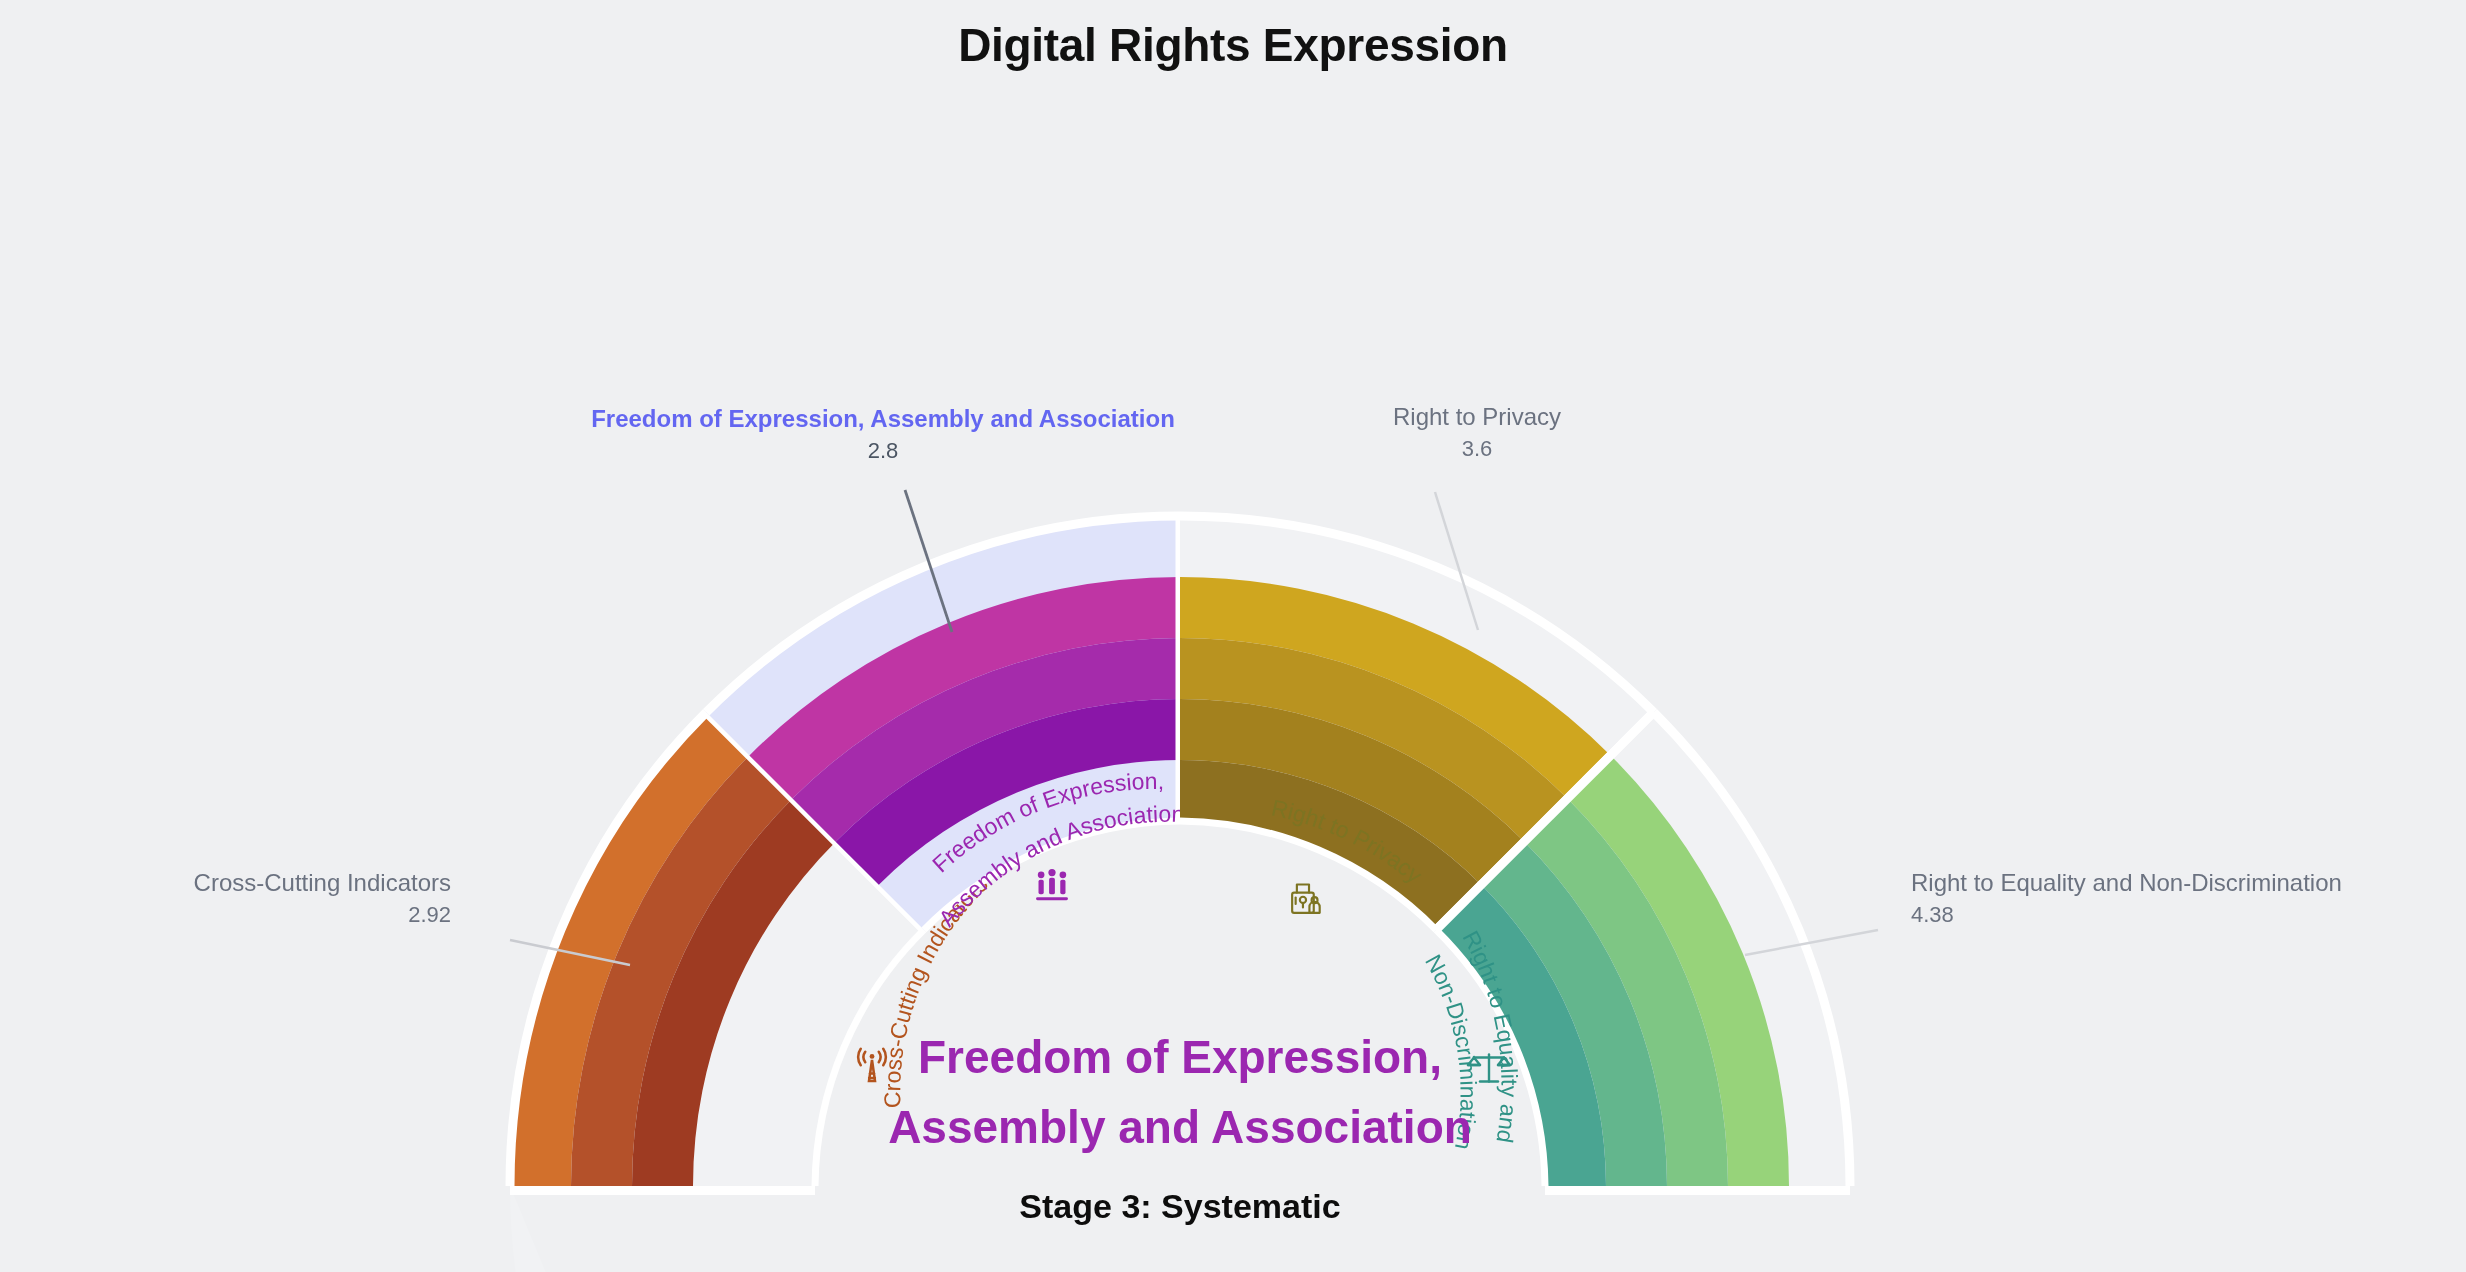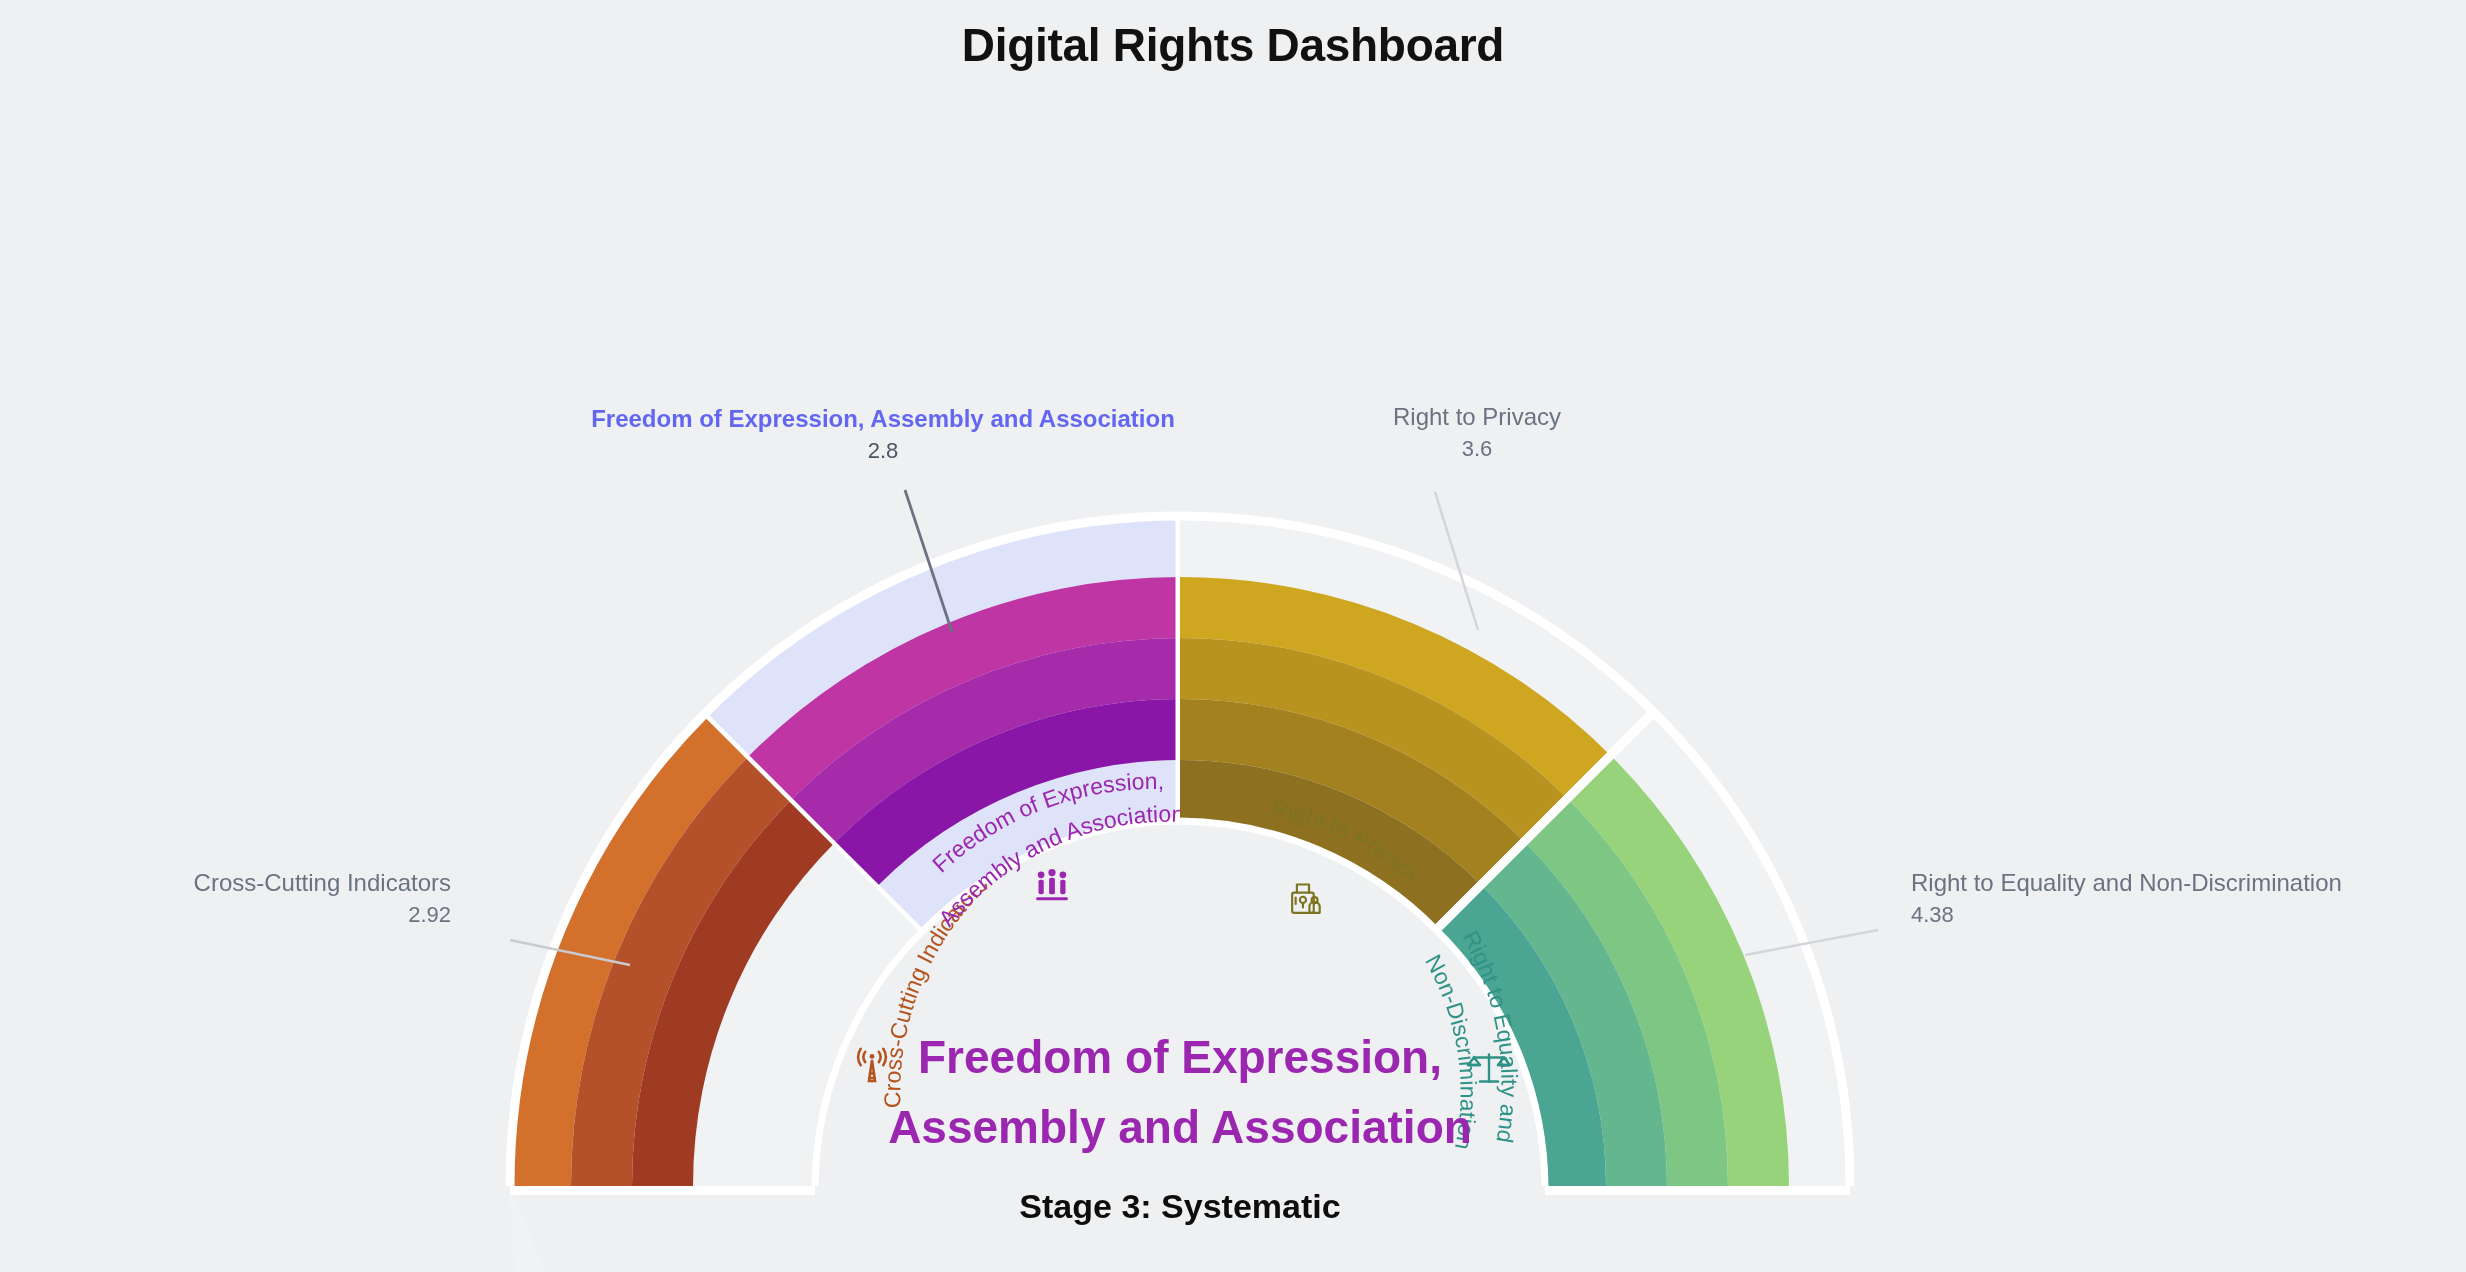--- a/index.html
+++ b/index.html
@@ -32,21 +32,21 @@
   }
   .center-stage{
     font-size:34px;font-weight:bold;fill:#0d0d0d;
     font-family:"Liberation Sans",sans-serif;
   }
   .arc-label{font-size:23px;font-family:"Liberation Sans",sans-serif;}
 </style>
 </head>
 <body>
 
-<div id="page-title">Digital Rights Dashboard</div>
+<div id="page-title">Digital Rights Expression</div>
 
 <div id="gauge-wrap">
   <svg id="gauge" width="2466" height="1272" viewBox="0 0 2466 1272">
     <defs>
       <path id="arcTextCC" d="M 905,1145 A 285,285 0 0 1 1018,862" fill="none"></path>
       <path id="arcTextFOE1" d="M 930,885 A 310,310 0 0 1 1180,790" fill="none"></path>
       <path id="arcTextFOE2" d="M 952,925 A 278,278 0 0 1 1180,822" fill="none"></path>
       <path id="arcTextRTP" d="M 1248,812 A 300,300 0 0 1 1430,900" fill="none"></path>
       <path id="arcTextRTE1" d="M 1452,920 A 300,300 0 0 1 1492,1160" fill="none"></path>
       <path id="arcTextRTE2" d="M 1418,950 A 262,262 0 0 1 1452,1160" fill="none"></path>

